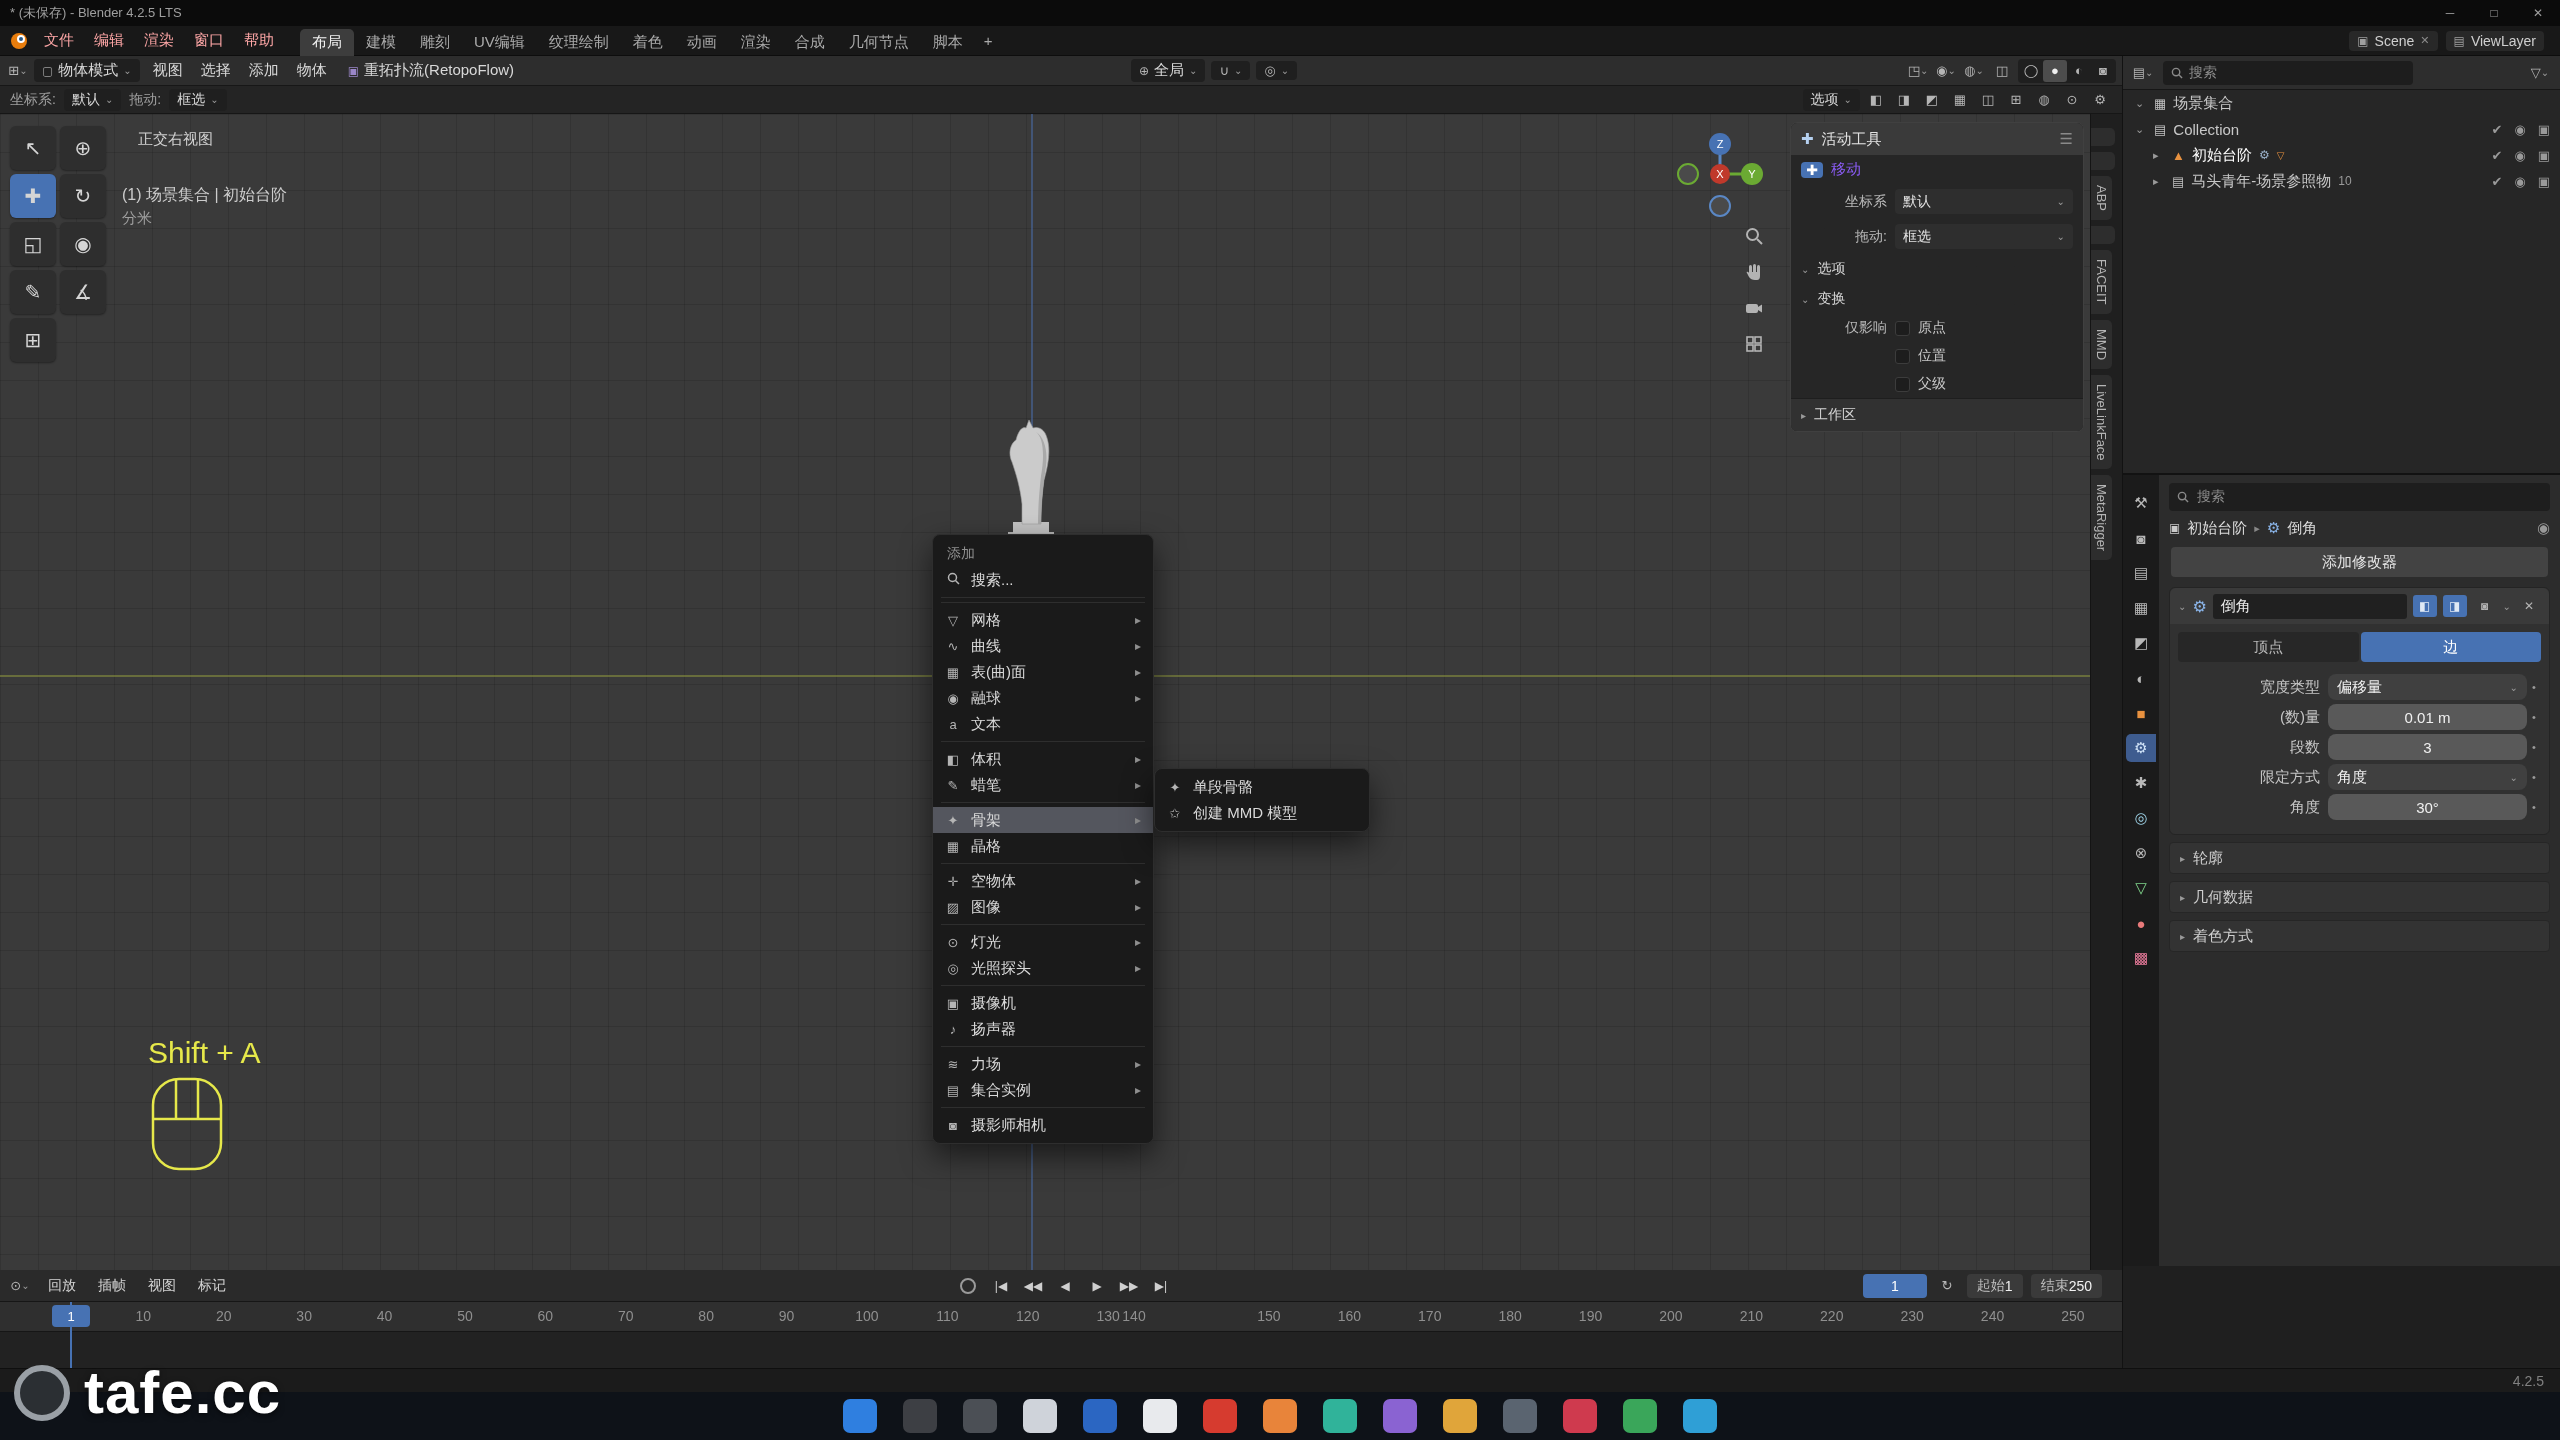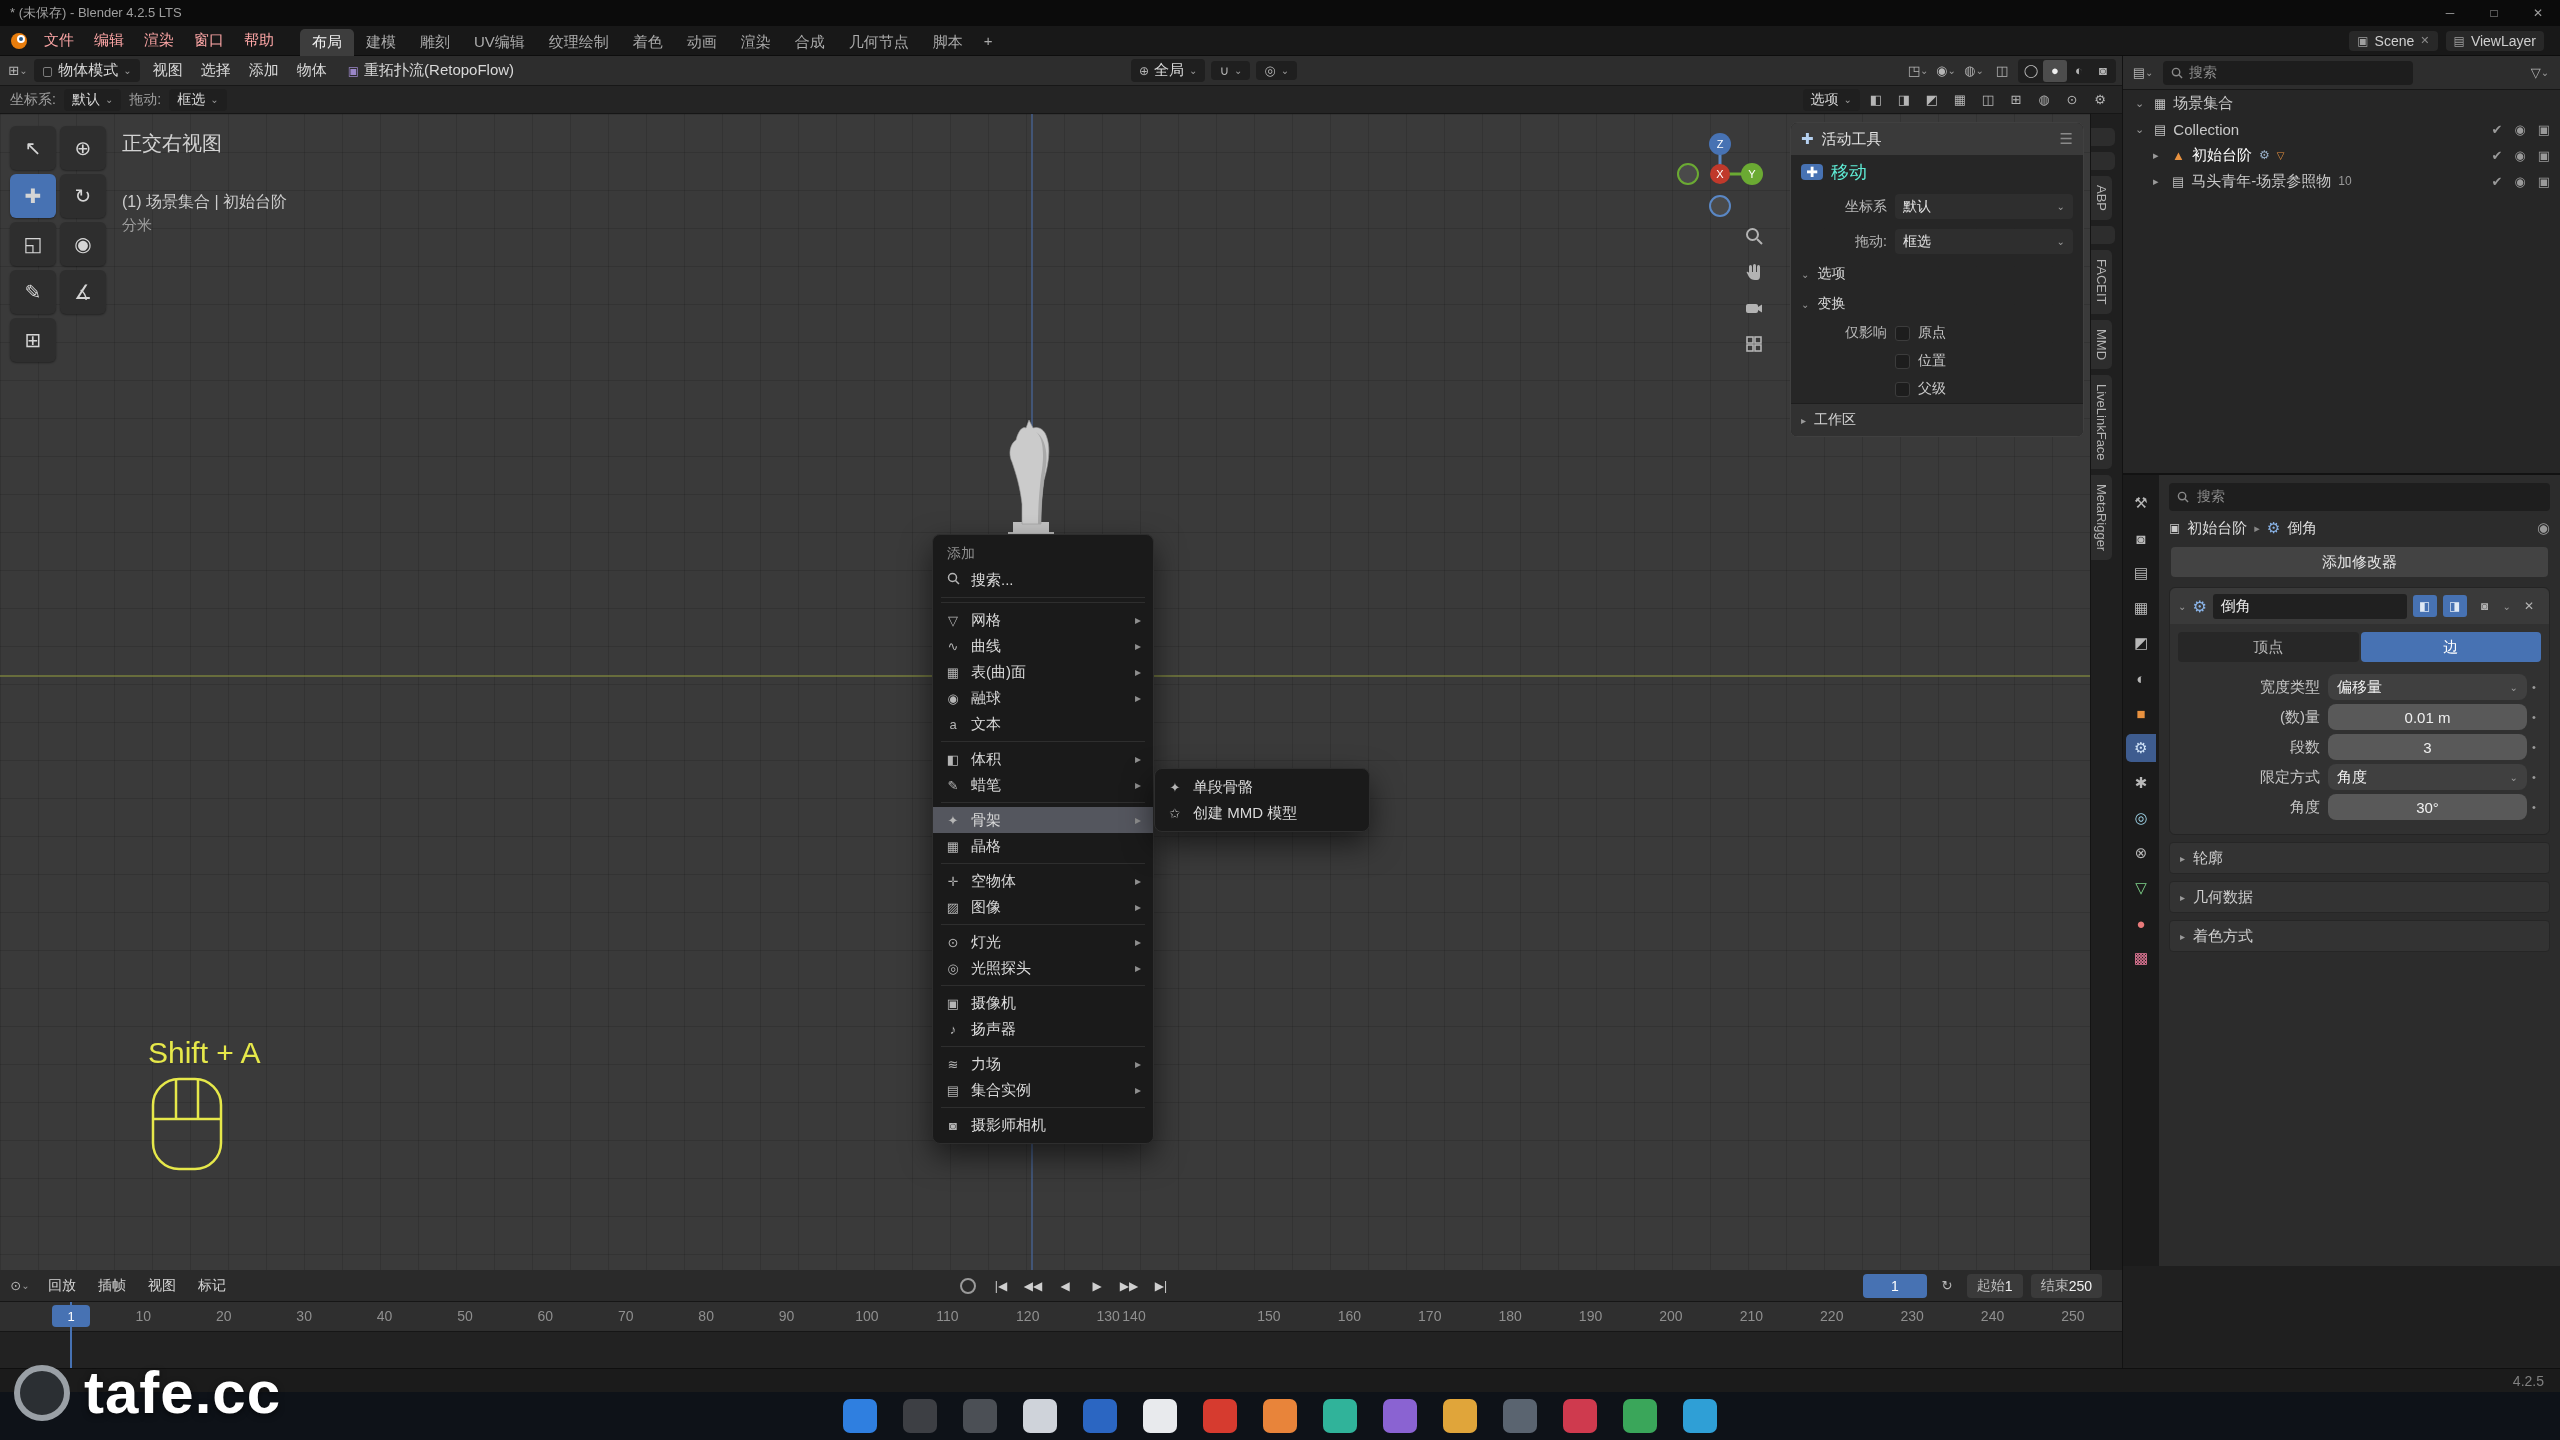--- a/index.html
+++ b/index.html
@@ -49,21 +49,21 @@
   .label-dim { color:#9f9f9f; }
 
   
   .canvas { position:absolute; left:0; top:114px; width:2090px; height:1156px; background:#3a3a3a;
     background-image:linear-gradient(rgba(0,0,0,0.12) 1px, transparent 1px),
       linear-gradient(90deg, rgba(0,0,0,0.12) 1px, transparent 1px);
     background-size:38px 38px; overflow:hidden; }
   .axis-h { position:absolute; left:0; top:561px; width:100%; height:2px; background:rgba(135,143,62,0.6); }
   .axis-v { position:absolute; left:1031px; top:0; width:2px; height:100%; background:rgba(72,104,158,0.6); }
   .view-info { position:absolute; left:122px; top:14px; line-height:1.5; }
-  .view-info .l1 { font-size:20px; color:#d2d2d2; }
+  .view-info .l1 { font-size:15px; color:#d2d2d2;margin-left:16px; }
   .view-info .l2 { font-size:16px; color:#cccccc;margin-top:32px; }
   .view-info .l3 { font-size:15px; color:#9f9f9f; }
 
   .toolbar { position:absolute; left:10px; top:12px; display:grid; grid-template-columns:46px 46px; gap:4px; }
   .tool-btn { width:46px; height:44px; background:#2e2e2e; border-radius:6px; display:flex;
     align-items:center; justify-content:center; box-shadow:0 1px 2px rgba(0,0,0,.4); }
   .tool-btn.active { background:#4772b3; }
   .tool-ico { color:#d5d5d5; font-size:20px; }
 
   .nav-col { position:absolute; left:1737px; top:106px; display:flex; flex-direction:column; gap:4px; }
@@ -558,21 +558,21 @@
     </svg>
 
     <div class="tool-panel">
       <div class="tp-head">
         <span style="color:#b5d0f0">✚</span>
         <span>活动工具</span>
         <span style="margin-left:auto;color:#8a8a8a">☰</span>
       </div>
       <div class="tp-row">
         <span style="width:22px;text-align:center;background:#4772b3;border-radius:4px;color:#fff">✚</span>
-        <span style="color:#5eead4;font-size:18px">移动</span>
+        <span style="color:#8b5cf6;font-size:15px">移动</span>
       </div>
       <div class="tp-row">
         <span class="tp-label">坐标系</span>
         <div class="tp-widget">
           <span>默认</span>
           <span class="caret">⌄</span>
         </div>
       </div>
       <div class="tp-row">
         <span class="tp-label">拖动:</span>

